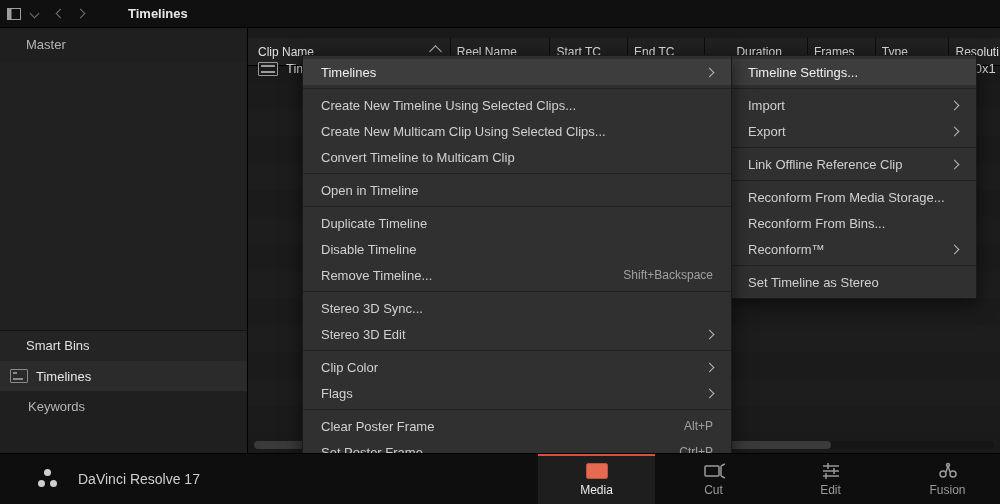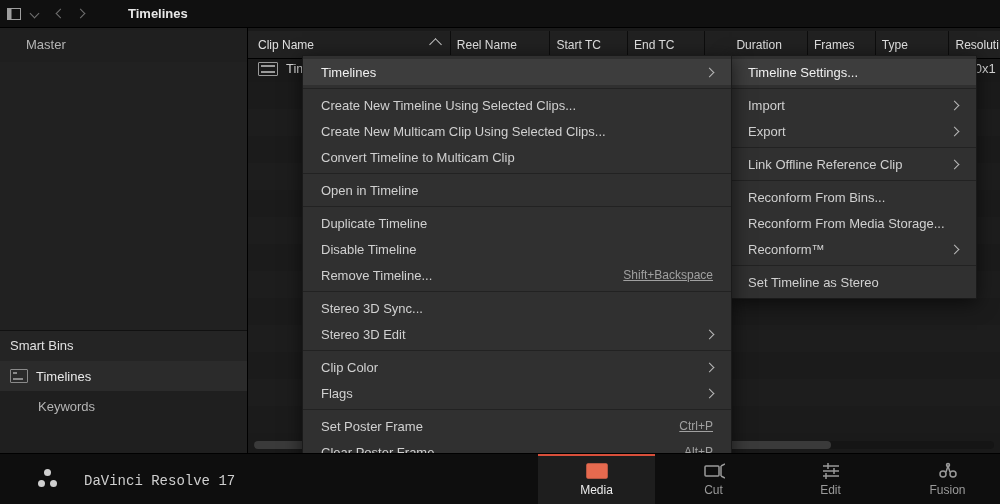--- a/index.html
+++ b/index.html
@@ -8,29 +8,29 @@
   .topbar .title{margin-left:40px;font-weight:600;color:#e8e8e8;font-size:13px;}
   .chev{width:8px;height:8px;border:solid #707070;border-width:0 2px 2px 0;display:inline-block;transform:rotate(-45deg);}
   .chev.left{transform:rotate(135deg);}
   .chev.down{transform:rotate(45deg);}
   .chev.small{width:6px;height:6px;border-width:0 1.5px 1.5px 0;}
 
   .main{display:flex;height:427px;}
   .sidebar{width:247px;background:#1f1f1f;border-right:1px solid #000;display:flex;flex-direction:column;}
   .sidebar .master{height:34px;line-height:34px;padding-left:26px;color:#b5b5b5;}
   .sidebar .spacer{flex:1;background:#212121;}
-  .sb-section{height:30px;line-height:30px;padding-left:10px;background:#242424;color:#e0e0e0;border-top:1px solid #111;font-weight:500;}
+  .sb-section{height:30px;line-height:30px;padding-left:26px;background:#242424;color:#e0e0e0;border-top:1px solid #111;font-weight:500;}
   .sb-item{height:30px;display:flex;align-items:center;padding-left:10px;color:#b5b5b5;}
   .sb-item.sel{background:#2b2b2b;color:#e8e8e8;}
   .sb-icon{width:16px;height:12px;margin-right:8px;border:1px solid #8a8a8a;border-radius:1px;position:relative;}
   .sb-icon::before{content:"";position:absolute;left:2px;top:2px;width:4px;height:2px;background:#8a8a8a;}
   .sb-icon::after{content:"";position:absolute;left:2px;bottom:2px;width:10px;height:2px;background:#8a8a8a;}
 
   .content{flex:1;background:#1a1a1a;position:relative;}
-  .colhdr{position:absolute;left:0;right:0;top:3px;height:27px;background:#212121;border-bottom:1px solid #000;display:flex;align-items:center;padding-left:4px;color:#e0e0e0;font-size:12px;}
+  .colhdr{position:absolute;left:0;right:0;top:10px;height:27px;background:#212121;border-bottom:1px solid #000;display:flex;align-items:center;padding-left:4px;color:#e0e0e0;font-size:12px;}
   .col{border-right:1px solid #0d0d0d;height:100%;display:flex;align-items:center;padding:0 6px;box-sizing:border-box;white-space:nowrap;overflow:hidden;}
   .col.name{width:206px;justify-content:space-between;}
   .col.reel{width:103px;}
   .col.stc{width:80px;}
   .col.etc{width:80px;}
   .col.dur{width:80px;margin-left:25px;}
   .col.fr{width:70px;text-align:right;}
   .col.type{width:76px;}
   .col.res{width:52px;border-right:none;}
   .sorti{width:8px;height:8px;border:solid #c8c8c8;border-width:0 1.5px 1.5px 0;transform:rotate(-135deg);margin-right:4px;}
@@ -45,27 +45,27 @@
   .tl-ico{width:18px;height:12px;border:1px solid #9a9a9a;border-radius:1px;position:relative;}
   .tl-ico::before{content:"";position:absolute;left:2px;right:2px;top:2px;height:2px;background:#9a9a9a;}
   .tl-ico::after{content:"";position:absolute;left:2px;right:2px;bottom:2px;height:2px;background:#9a9a9a;}
   .hscroll{position:absolute;left:6px;right:6px;bottom:6px;height:8px;background:#151515;border-radius:4px;}
   .hscroll .thumb{position:absolute;left:0;width:78%;height:8px;background:#3a3a3a;border-radius:4px;}
 
   
   .ctxmenu{position:absolute;background:#303030;border:1px solid #1a1a1a;padding:3px 0;box-shadow:0 4px 18px rgba(0,0,0,.6);font-size:13px;color:#d0d0d0;}
   .mi{height:26px;display:flex;align-items:center;padding:0 18px;justify-content:space-between;cursor:default;white-space:nowrap;}
   .mi .lab{display:inline-block;}
-  .mi .kb{color:#a0a0a0;font-size:12px;margin-left:64px;text-decoration:underline;}
+  .mi .kb{color:#a0a0a0;font-size:12px;margin-left:64px;}
   .mi .arw{width:6px;height:6px;border:solid #b8b8b8;border-width:0 1.5px 1.5px 0;transform:rotate(-45deg);margin-left:40px;}
   .mi.hi{background:#3d3d3d;color:#f0f0f0;}
   .msep{height:1px;background:#222;margin:3px 0;}
 
   .footer{position:absolute;left:0;right:0;bottom:0;height:50px;background:#0e0e0e;border-top:1px solid #000;display:flex;align-items:center;}
-  .brand{display:flex;align-items:flex-end;gap:26px;margin-left:38px;color:#cfcfcf;font-size:14px;font-family:Liberation Mono, monospace;}
+  .brand{display:flex;align-items:center;gap:20px;margin-left:38px;color:#cfcfcf;font-size:14px;}
   .dots{width:20px;height:20px;position:relative;}
   .dots span{position:absolute;width:7px;height:7px;border-radius:50%;background:#cfcfcf;}
   .dots span:nth-child(1){left:6px;top:0;}
   .dots span:nth-child(2){left:0;top:11px;}
   .dots span:nth-child(3){left:12px;top:11px;}
   .pages{position:absolute;left:538px;top:0;bottom:0;display:flex;}
   .page{width:117px;display:flex;flex-direction:column;align-items:center;justify-content:center;gap:3px;color:#9a9a9a;font-size:12px;}
   .page.sel{background:#1e1e1e;color:#ececec;box-shadow:inset 0 2px 0 #d84f3a;}
   .page.sel .pic svg *{stroke:#e66a4f;fill:#e66a4f;}
   .pic{width:22px;height:18px;display:flex;align-items:center;justify-content:center;}
@@ -95,21 +95,21 @@
 
 <div class="main">
   <div class="sidebar">
     <div class="master">Master</div>
     <div class="spacer"></div>
     <div class="sb-section">Smart Bins</div>
     <div class="sb-item sel">
       <span class="sb-icon"></span>
       <span>Timelines</span>
     </div>
-    <div class="sb-item" style="padding-left:38px">
+    <div class="sb-item" style="padding-left:28px">
       <span>Keywords</span>
     </div>
     <div style="height:34px"></div>
   </div>
 
   <div class="content">
     <div class="colhdr">
       <div class="col name">
         <span>Clip Name</span>
         <span class="sorti"></span>
@@ -169,24 +169,24 @@
       <span class="lab">Export</span>
       <span class="arw"></span>
     </div>
     <div class="msep"></div>
     <div class="mi">
       <span class="lab">Link Offline Reference Clip</span>
       <span class="arw"></span>
     </div>
     <div class="msep"></div>
     <div class="mi">
+      <span class="lab">Reconform From Media Storage...</span>
+    </div>
+    <div class="mi">
       <span class="lab">Reconform From Bins...</span>
-    </div>
-    <div class="mi">
-      <span class="lab">Reconform From Media Storage...</span>
     </div>
     <div class="mi">
       <span class="lab">Reconform™</span>
       <span class="arw"></span>
     </div>
     <div class="msep"></div>
     <div class="mi">
       <span class="lab">Set Timeline as Stereo</span>
     </div>
   </div>
@@ -232,26 +232,26 @@
     <div class="mi">
       <span class="lab">Clip Color</span>
       <span class="arw"></span>
     </div>
     <div class="mi">
       <span class="lab">Flags</span>
       <span class="arw"></span>
     </div>
     <div class="msep"></div>
     <div class="mi">
+      <span class="lab">Clear Poster Frame</span>
+      <span class="kb">Alt+P</span>
+    </div>
+    <div class="mi">
       <span class="lab">Set Poster Frame</span>
       <span class="kb">Ctrl+P</span>
-    </div>
-    <div class="mi">
-      <span class="lab">Clear Poster Frame</span>
-      <span class="kb">Alt+P</span>
     </div>
     <div class="msep"></div>
     <div class="mi">
       <span class="lab">Find in Media Pool</span>
       <span class="kb">Alt+F</span>
     </div>
   </div>
 
 <div class="footer">
   <div class="brand">

